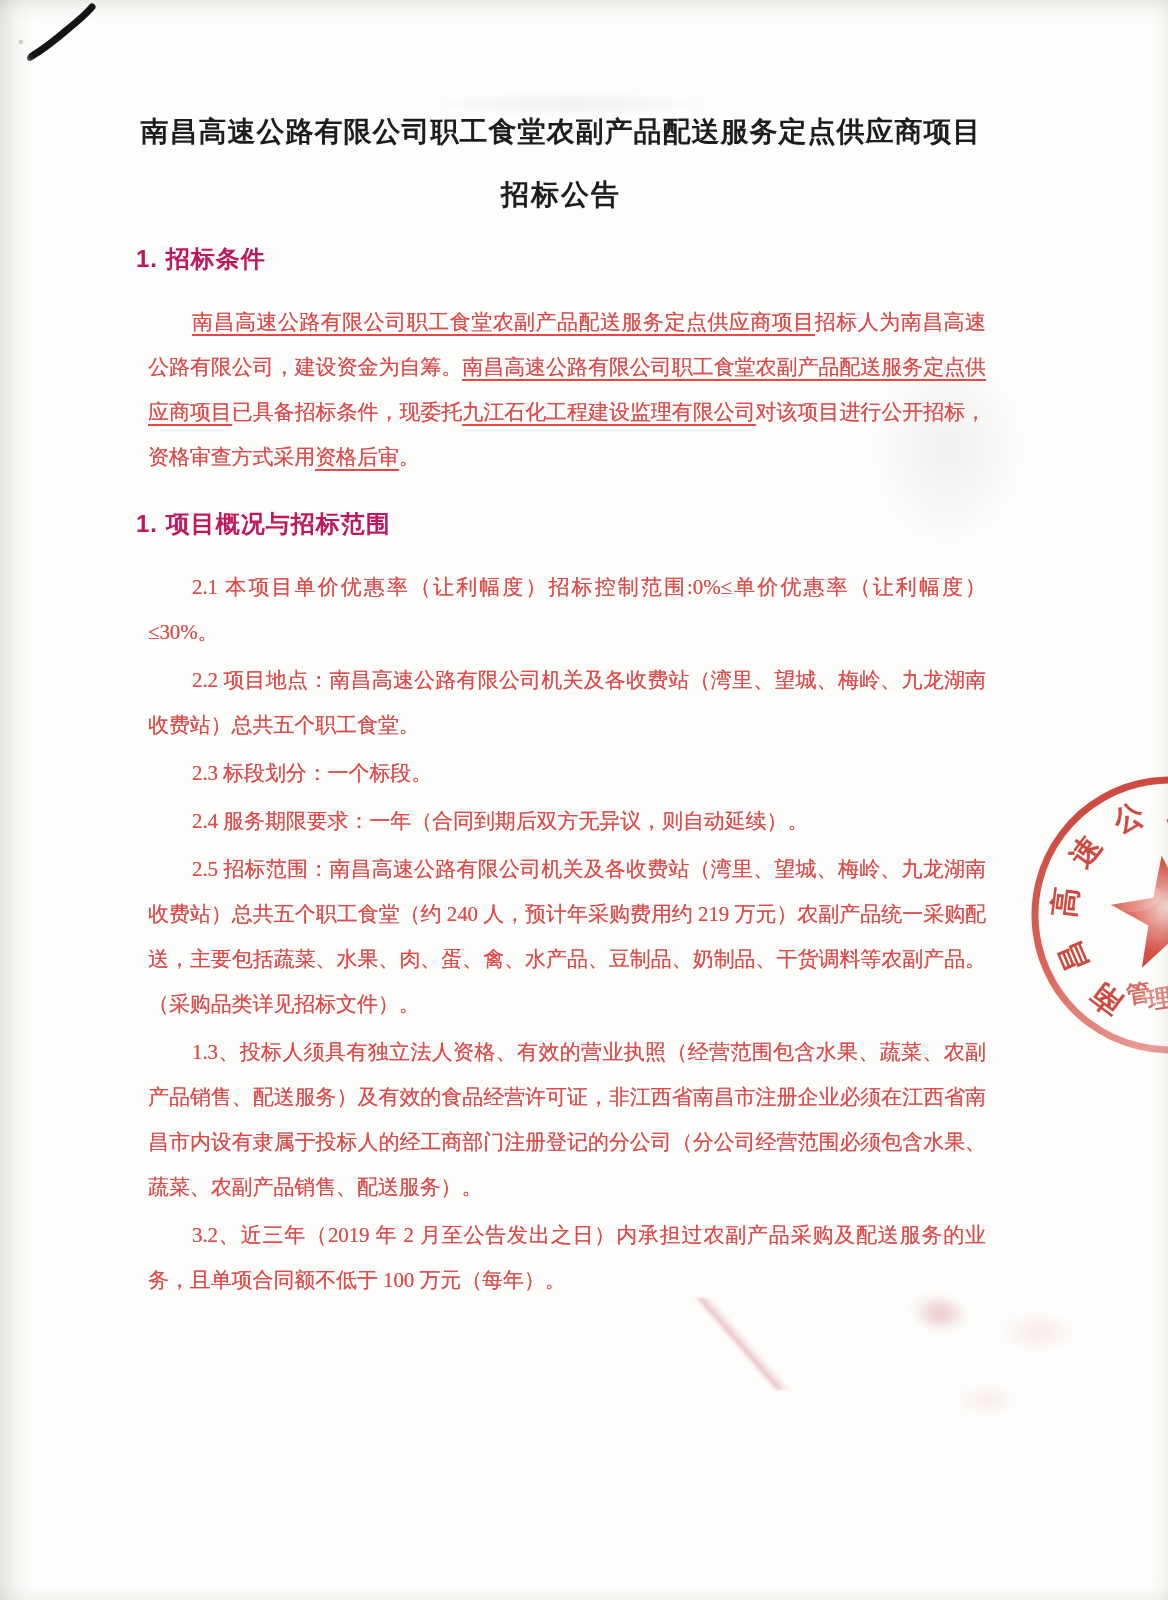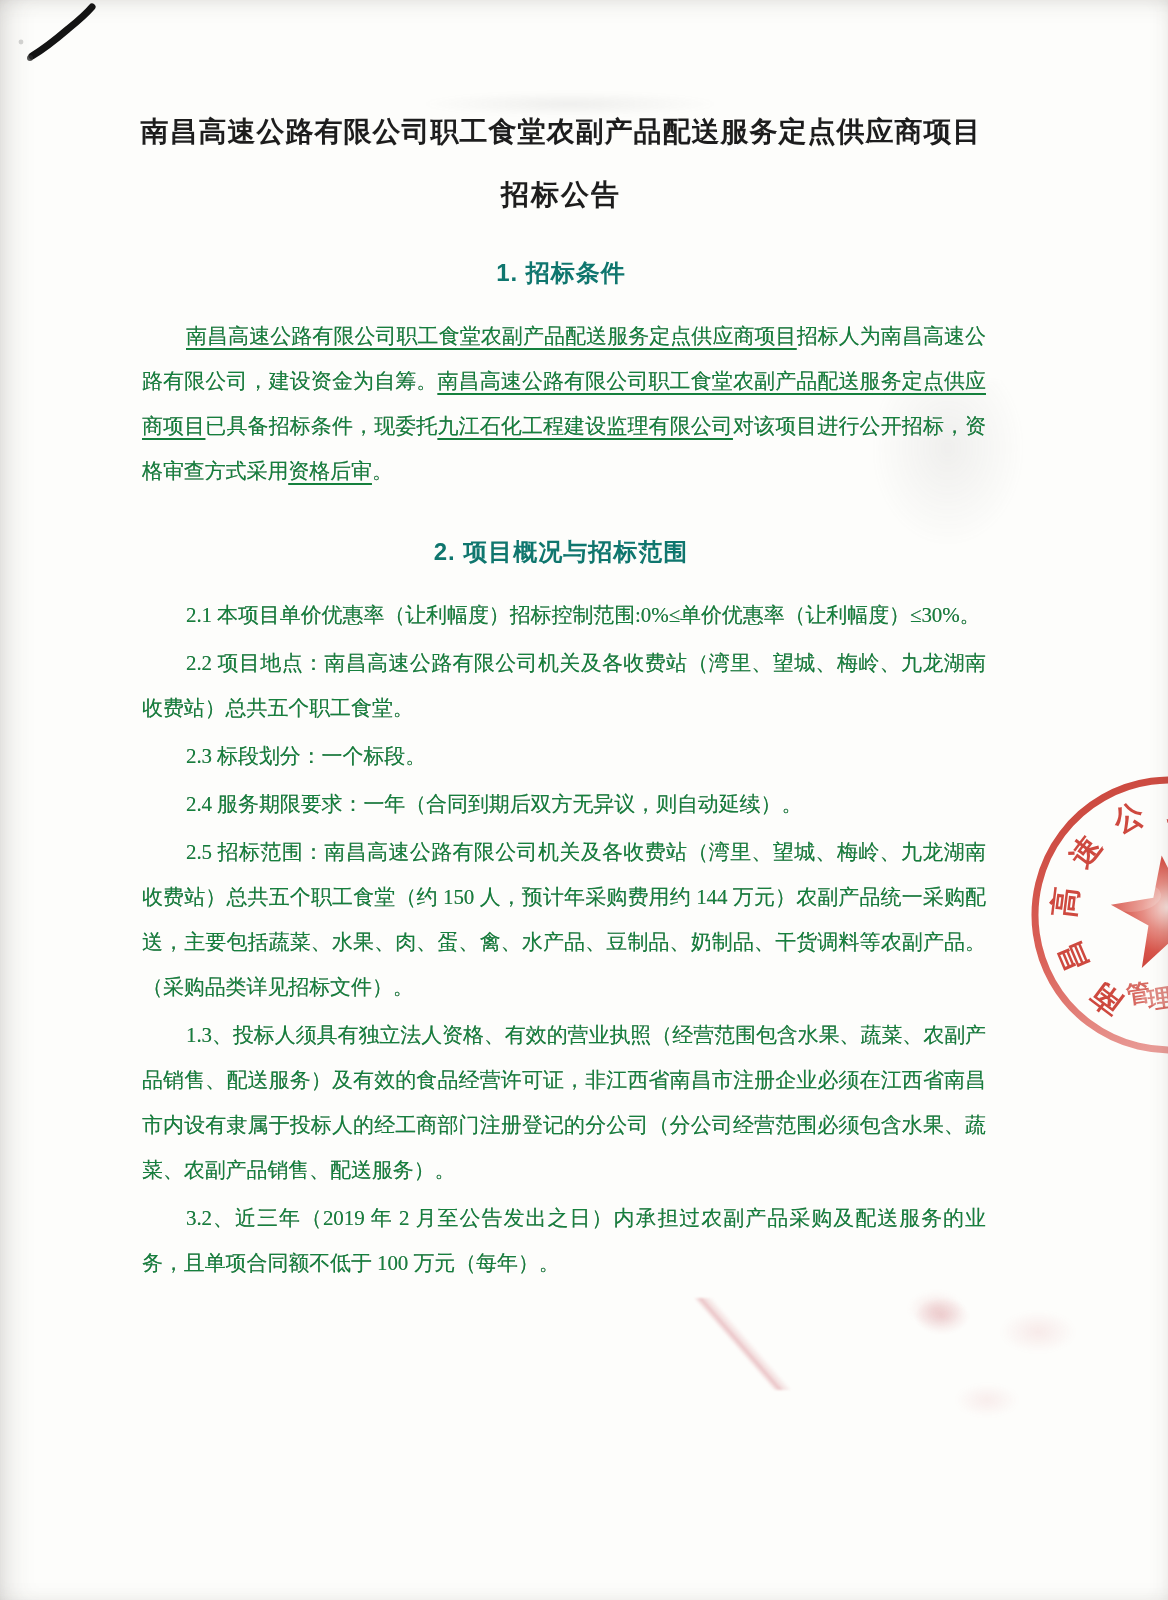--- a/index.html
+++ b/index.html
@@ -57,33 +57,32 @@
     line-height: 40px;
     letter-spacing: 1px;
     margin: 20px 0 0 0;
   }
   .heading {
     font-family: "Liberation Sans", sans-serif;
     font-weight: 700;
     font-size: 24px;
     line-height: 40px;
     letter-spacing: 1px;
-    margin: 38px 0 21px 0;
-    color: #0f766e;
-    text-align: center;
+    margin: 24px 0 21px 0;
+    color: #be185d;
   }
   .para {
     font-size: 21px;
     line-height: 45px;
     letter-spacing: -0.1px;
     text-align: justify;
     text-align-last: left;
     text-indent: 44px;
-    margin: 3px 0 0 6px;
-    color: #15803d;
+    margin: 3px 0 0 12px;
+    color: #ef4444;
     text-shadow: 0 0 .5px rgba(20,20,20,.45);
   }
   .u {
     text-decoration: underline;
     text-decoration-thickness: 2px;
     text-underline-offset: 5px;
   }
   
   .pen-mark { position: absolute; left: 18px; top: 2px; z-index: 4; }
   
@@ -186,24 +185,24 @@
   </svg>
 
   <div class="content">
     <div class="title-block">
       <div class="t1">南昌高速公路有限公司职工食堂农副产品配送服务定点供应商项目</div>
       <div class="t2">招标公告</div>
     </div>
     <div id="doc-blocks">
         <div class="heading"><span>1. 招标条件</span></div>
         <div class="para"><span class="u">南昌高速公路有限公司职工食堂农副产品配送服务定点供应商项目</span><span>招标人为南昌高速公路有限公司，建设资金为自筹。</span><span class="u">南昌高速公路有限公司职工食堂农副产品配送服务定点供应商项目</span><span>已具备招标条件，现委托</span><span class="u">九江石化工程建设监理有限公司</span><span>对该项目进行公开招标，资格审查方式采用</span><span class="u">资格后审</span><span>。</span></div>
-        <div class="heading"><span>2. 项目概况与招标范围</span></div>
+        <div class="heading"><span>1. 项目概况与招标范围</span></div>
         <div class="para"><span>2.1 本项目单价优惠率（让利幅度）招标控制范围:0%≤单价优惠率（让利幅度）≤30%。</span></div>
         <div class="para"><span>2.2 项目地点：南昌高速公路有限公司机关及各收费站（湾里、望城、梅岭、九龙湖南收费站）总共五个职工食堂。</span></div>
         <div class="para"><span>2.3 标段划分：一个标段。</span></div>
         <div class="para"><span>2.4 服务期限要求：一年（合同到期后双方无异议，则自动延续）。</span></div>
-        <div class="para"><span>2.5 招标范围：南昌高速公路有限公司机关及各收费站（湾里、望城、梅岭、九龙湖南收费站）总共五个职工食堂（约 150 人，预计年采购费用约 144 万元）农副产品统一采购配送，主要包括蔬菜、水果、肉、蛋、禽、水产品、豆制品、奶制品、干货调料等农副产品。（采购品类详见招标文件）。</span></div>
+        <div class="para"><span>2.5 招标范围：南昌高速公路有限公司机关及各收费站（湾里、望城、梅岭、九龙湖南收费站）总共五个职工食堂（约 240 人，预计年采购费用约 219 万元）农副产品统一采购配送，主要包括蔬菜、水果、肉、蛋、禽、水产品、豆制品、奶制品、干货调料等农副产品。（采购品类详见招标文件）。</span></div>
         <div class="para"><span>1.3、投标人须具有独立法人资格、有效的营业执照（经营范围包含水果、蔬菜、农副产品销售、配送服务）及有效的食品经营许可证，非江西省南昌市注册企业必须在江西省南昌市内设有隶属于投标人的经工商部门注册登记的分公司（分公司经营范围必须包含水果、蔬菜、农副产品销售、配送服务）。</span></div>
         <div class="para"><span>3.2、近三年（2019 年 2 月至公告发出之日）内承担过农副产品采购及配送服务的业务，且单项合同额不低于 100 万元（每年）。</span></div>
       </div>
   </div>
 
 </div>
 
 </body></html>

